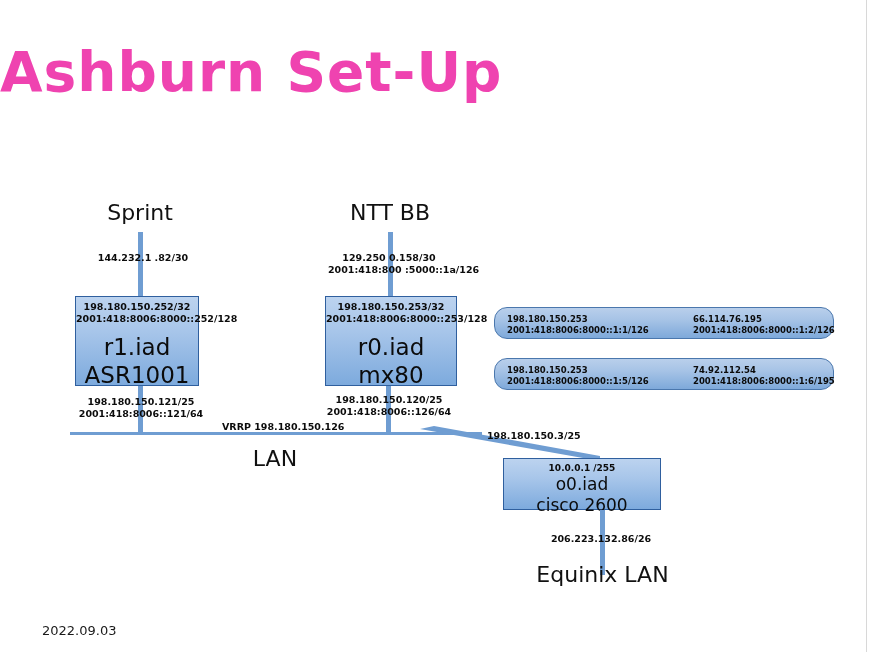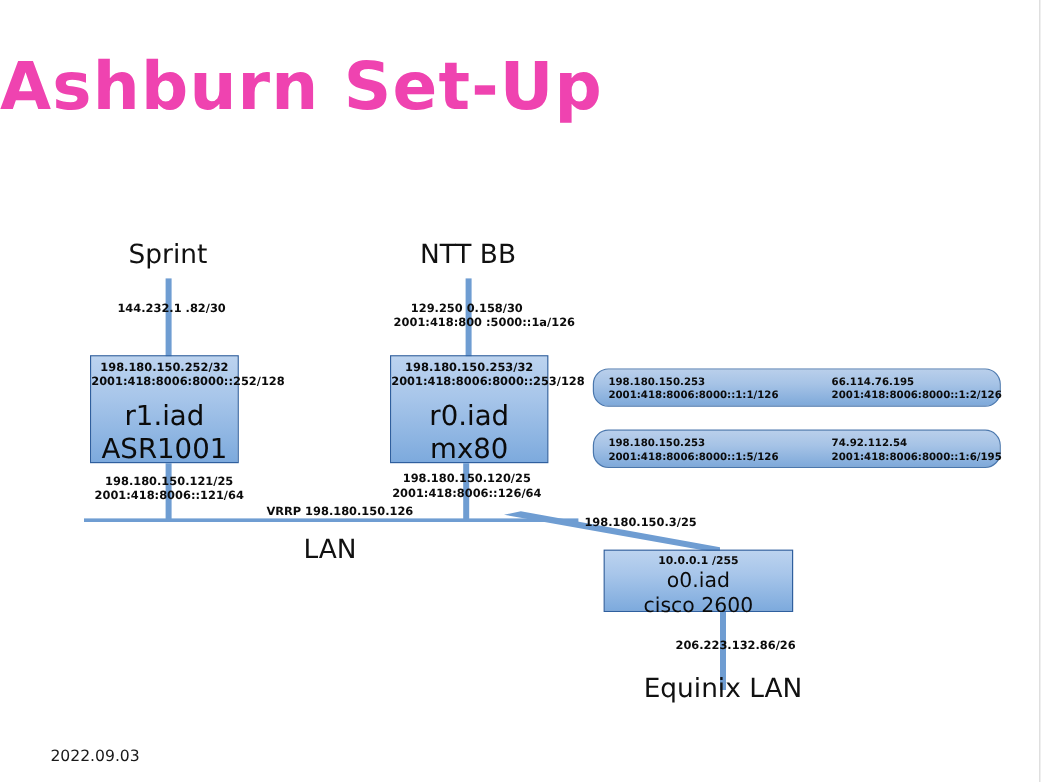--- a/index.html
+++ b/index.html
@@ -218,18 +218,18 @@
   </svg>
   <div class="ip-note left-al" style="left:487px; top:430px;">198.180.150.3/25</div>
 
   <div class="router small" style="left:503px; top:458px; width:158px; height:52px;">
     <div class="r-ip">10.0.0.1 /255</div>
     <div class="r-name">o0.iad</div>
     <div class="r-name">cisco 2600</div>
   </div>
 
   <div class="vline" style="left:600px; top:510px; height:65px;"></div>
-  <div class="ip-note" style="left:552px; top:533px; width:122px;text-align:center;">206.223.132.86/26</div>
+  <div class="ip-note" style="left:540px; top:533px; width:122px;text-align:center;">206.223.132.86/26</div>
   <div class="cloud-label" style="left:520px; top:562px; width:165px;">Equinix LAN</div>
 
   <div id="footer-date">2022.09.03</div>
 
 </div>
 
 </body></html>

